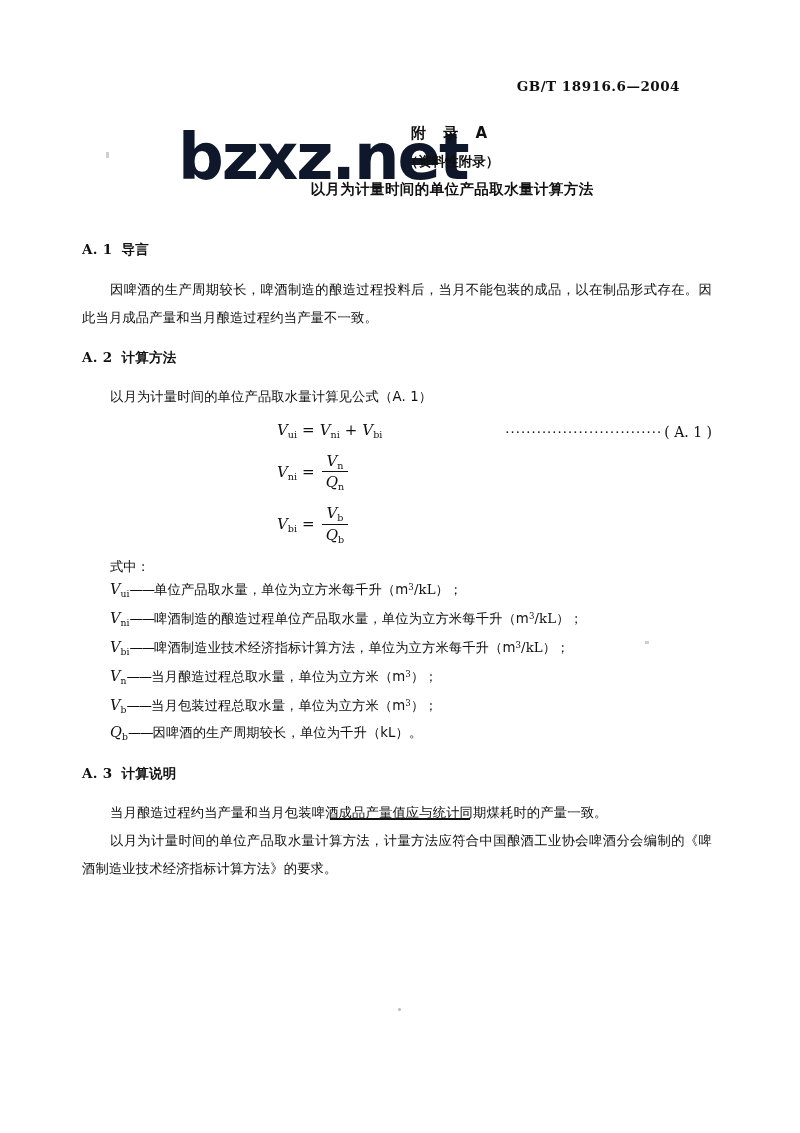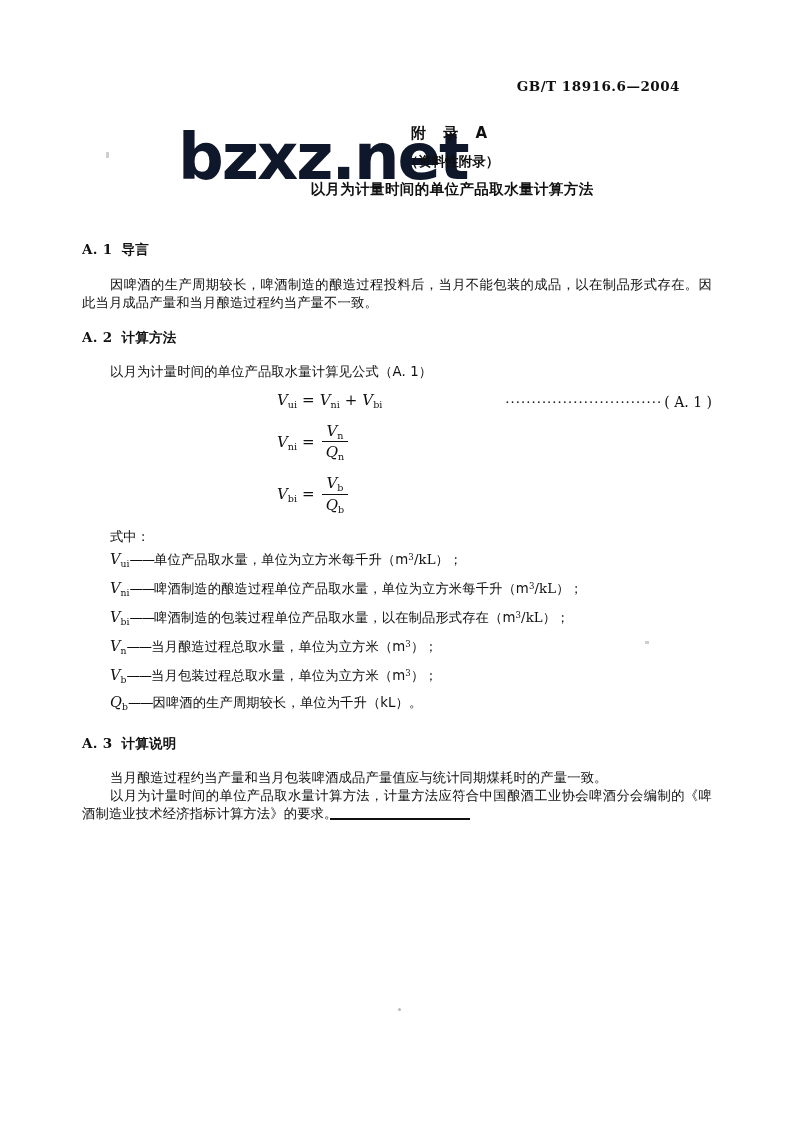--- a/index.html
+++ b/index.html
@@ -90,21 +90,21 @@
     margin: 0;
     letter-spacing: 0.3px;
   }
   .clause-head .num {
     font-family: "DejaVu Serif", "Liberation Serif", serif;
     margin-right: 9px;
   }
 
   .para {
     font-size: 13.3px;
-    line-height: 18px;
+    line-height: 28px;
     margin: 0;
     text-align: justify;
     letter-spacing: 0.15px;
   }
   .para.indent { text-indent: 28px; }
 
   
   .math-block {
     position: relative;
     font-family: "DejaVu Serif", "Liberation Serif", serif;
@@ -266,21 +266,21 @@
     <div style="height:14px"></div>
     <div class="where">式中：</div>
     <ul class="def-list">
       <li class="def-item">
         <span class="def-sym"><span>V</span><span class="sub">ui</span></span><span class="def-dash">——</span><span>单位产品取水量，单位为立方米每千升（m</span><span class="unit"><sup>3</sup></span><span class="unit">/kL）；</span>
       </li>
       <li class="def-item">
         <span class="def-sym"><span>V</span><span class="sub">ni</span></span><span class="def-dash">——</span><span>啤酒制造的酿造过程单位产品取水量，单位为立方米每千升（m</span><span class="unit"><sup>3</sup></span><span class="unit">/kL）；</span>
       </li>
       <li class="def-item">
-        <span class="def-sym"><span>V</span><span class="sub">bi</span></span><span class="def-dash">——</span><span>啤酒制造的包装过程单位产品取水量，以在制品形式存在（m</span><span class="unit"><sup>3</sup></span><span class="unit">/kL）；</span>
+        <span class="def-sym"><span>V</span><span class="sub">bi</span></span><span class="def-dash">——</span><span>啤酒制造业技术经济指标计算方法，单位为立方米每千升（m</span><span class="unit"><sup>3</sup></span><span class="unit">/kL）；</span>
       </li>
       <li class="def-item">
         <span class="def-sym"><span>V</span><span class="sub">n</span></span><span class="def-dash">——</span><span>当月酿造过程总取水量，单位为立方米（m</span><span class="unit"><sup>3</sup></span><span class="unit">）；</span>
       </li>
       <li class="def-item">
         <span class="def-sym"><span>V</span><span class="sub">b</span></span><span class="def-dash">——</span><span>当月包装过程总取水量，单位为立方米（m</span><span class="unit"><sup>3</sup></span><span class="unit">）；</span>
       </li>
       <li class="def-item">
         <span class="def-sym"><span>Q</span><span class="sub">b</span></span><span class="def-dash">——</span><span>因啤酒的生产周期较长，单位为千升（kL）。</span>
       </li>

